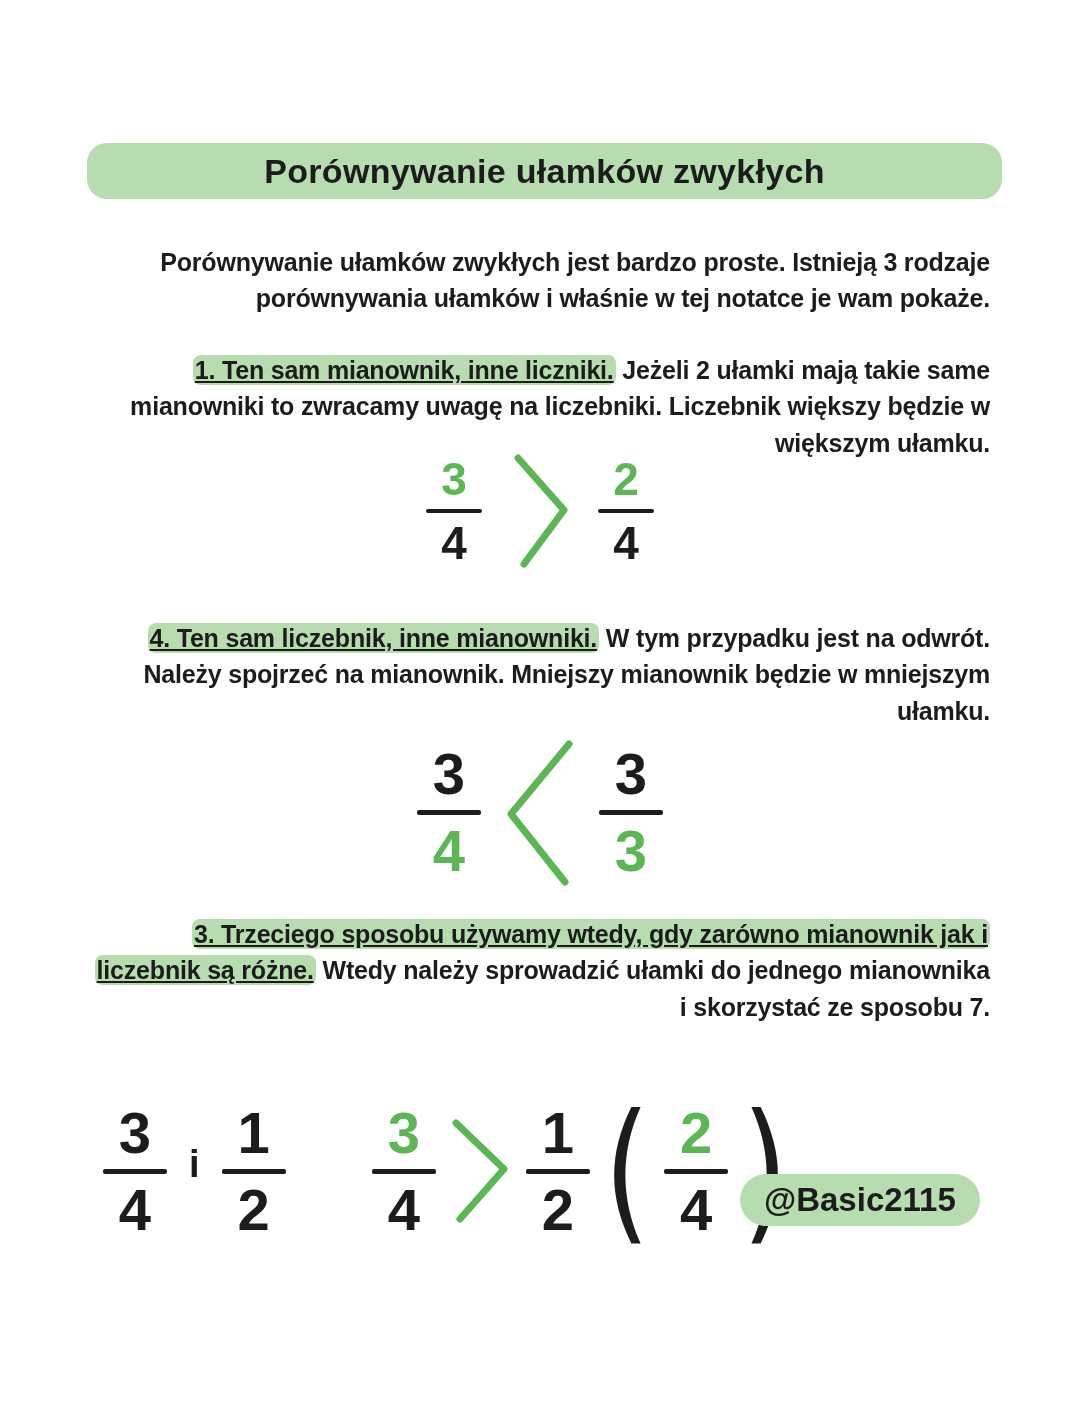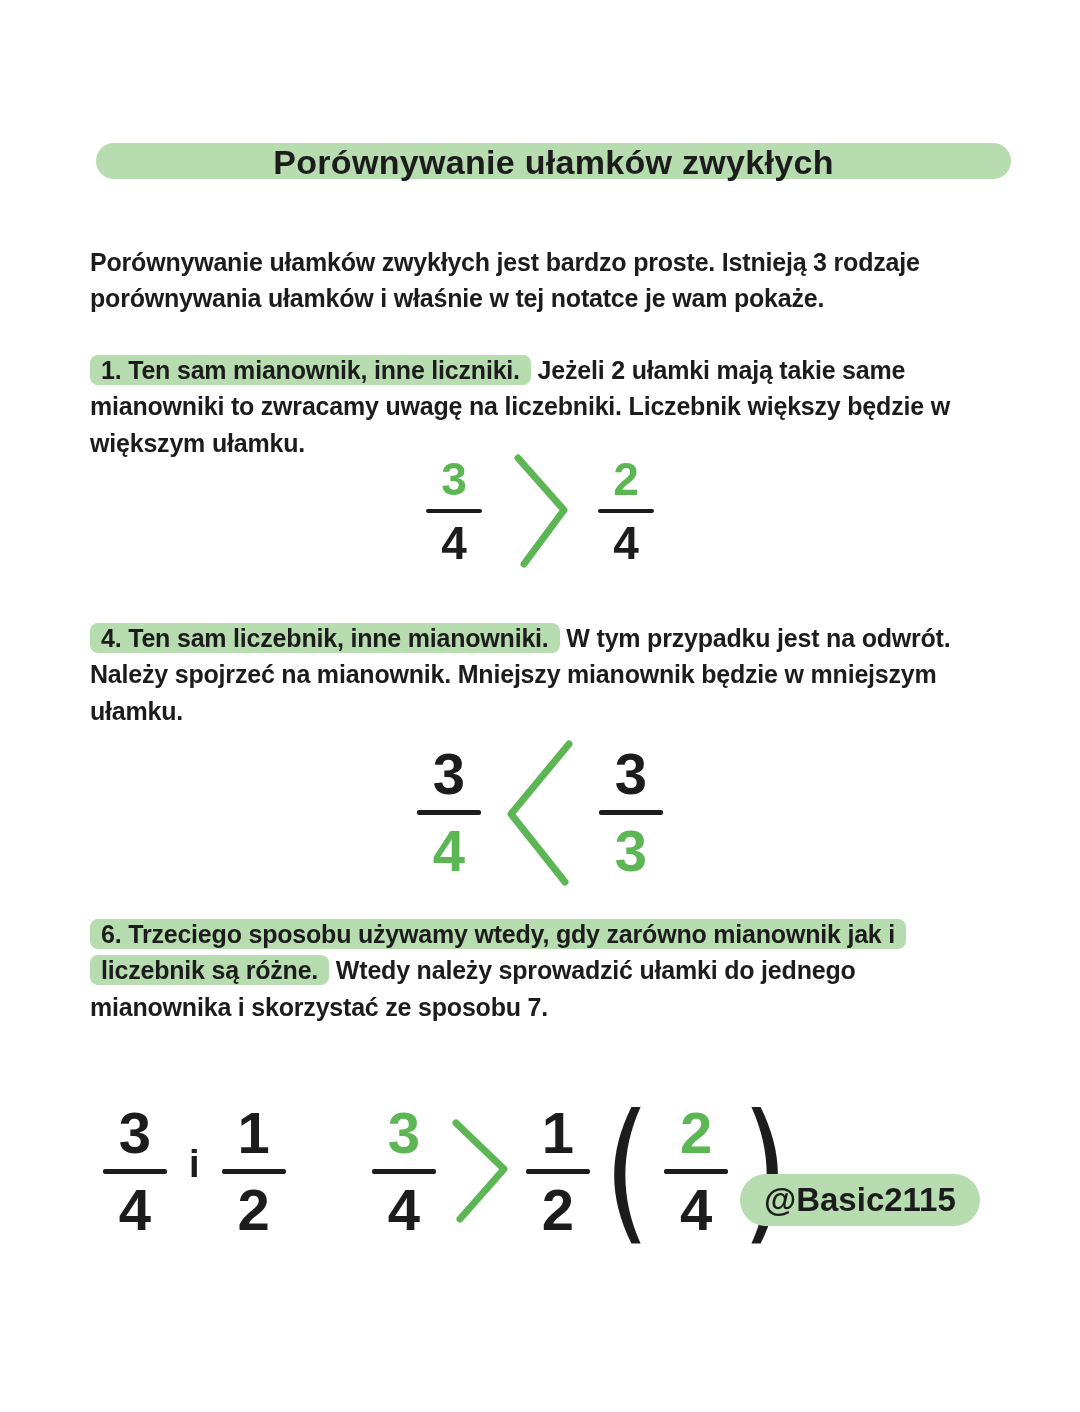--- a/index.html
+++ b/index.html
@@ -6,32 +6,32 @@
     --green:#5cb654;
     --hl:#b7dcb0;
     --ink:#1c1c1c;
   }
   html,body{margin:0;padding:0;background:#fff;}
   .page{
     position:relative;width:1080px;height:1412px;background:#ffffff;
     font-family:"Liberation Sans",sans-serif;color:var(--ink);overflow:hidden;
   }
   .banner{
-    position:absolute;left:96px;top:143px;width:915px;height:36px;
+    position:absolute;left:87px;top:143px;width:915px;height:56px;
     background:var(--hl);border-radius:20px;
-    display:flex;justify-content:center;
+    display:flex;align-items:center;justify-content:center;
   }
   .title{font-size:34px;font-weight:800;letter-spacing:.3px;white-space:nowrap;}
   .para{
-    position:absolute;left:90px;width:900px;margin:0;text-align:left;
+    position:absolute;left:90px;width:900px;margin:0;text-align:right;
     font-size:25px;font-weight:800;line-height:1.45;letter-spacing:-.2px;
   }
   .hl{
-    background:var(--hl);border-radius:8px;padding:1px 11px;
-    box-decoration-break:clone;-webkit-box-decoration-break:clone;
+    background:var(--hl);border-radius:8px;padding:1px 2px;
+    box-decoration-break:clone;text-decoration:underline;-webkit-box-decoration-break:clone;
   }
   .cmp{
     position:absolute;left:0;width:100%;
     display:flex;justify-content:center;align-items:center;
   }
   .cmp1{top:452px;gap:26px;}
   .cmp2{top:736px;gap:18px;}
   .frac{display:inline-flex;flex-direction:column;align-items:center;font-weight:800;line-height:1;}
   .frac .bar{height:4px;background:var(--ink);border-radius:2px;width:100%;margin:7px 0;}
   .f-md{font-size:46px;}  .f-md .bar{min-width:56px;}
@@ -91,21 +91,21 @@
     <svg class="op" width="82" height="152" viewBox="0 0 82 152">
       <polyline points="70,8 12,78 66,146"></polyline>
     </svg>
     <div class="frac f-lg">
       <span class="num">3</span>
       <span class="bar"></span>
       <span class="den g">3</span>
     </div>
   </div>
 
-  <p class="para" style="top:916px"><span class="hl">6. Trzeciego sposobu używamy wtedy, gdy zarówno mianownik jak i liczebnik są różne.</span><span> Wtedy należy sprowadzić ułamki do jednego mianownika i skorzystać ze sposobu 7.</span></p>
+  <p class="para" style="top:916px"><span class="hl">3. Trzeciego sposobu używamy wtedy, gdy zarówno mianownik jak i liczebnik są różne.</span><span> Wtedy należy sprowadzić ułamki do jednego mianownika i skorzystać ze sposobu 7.</span></p>
 
   <div class="examples">
 
     <div class="pair">
       <div class="frac f-lg">
         <span class="num">3</span>
         <span class="bar"></span>
         <span class="den">4</span>
       </div>
       <span class="connector">i</span>

